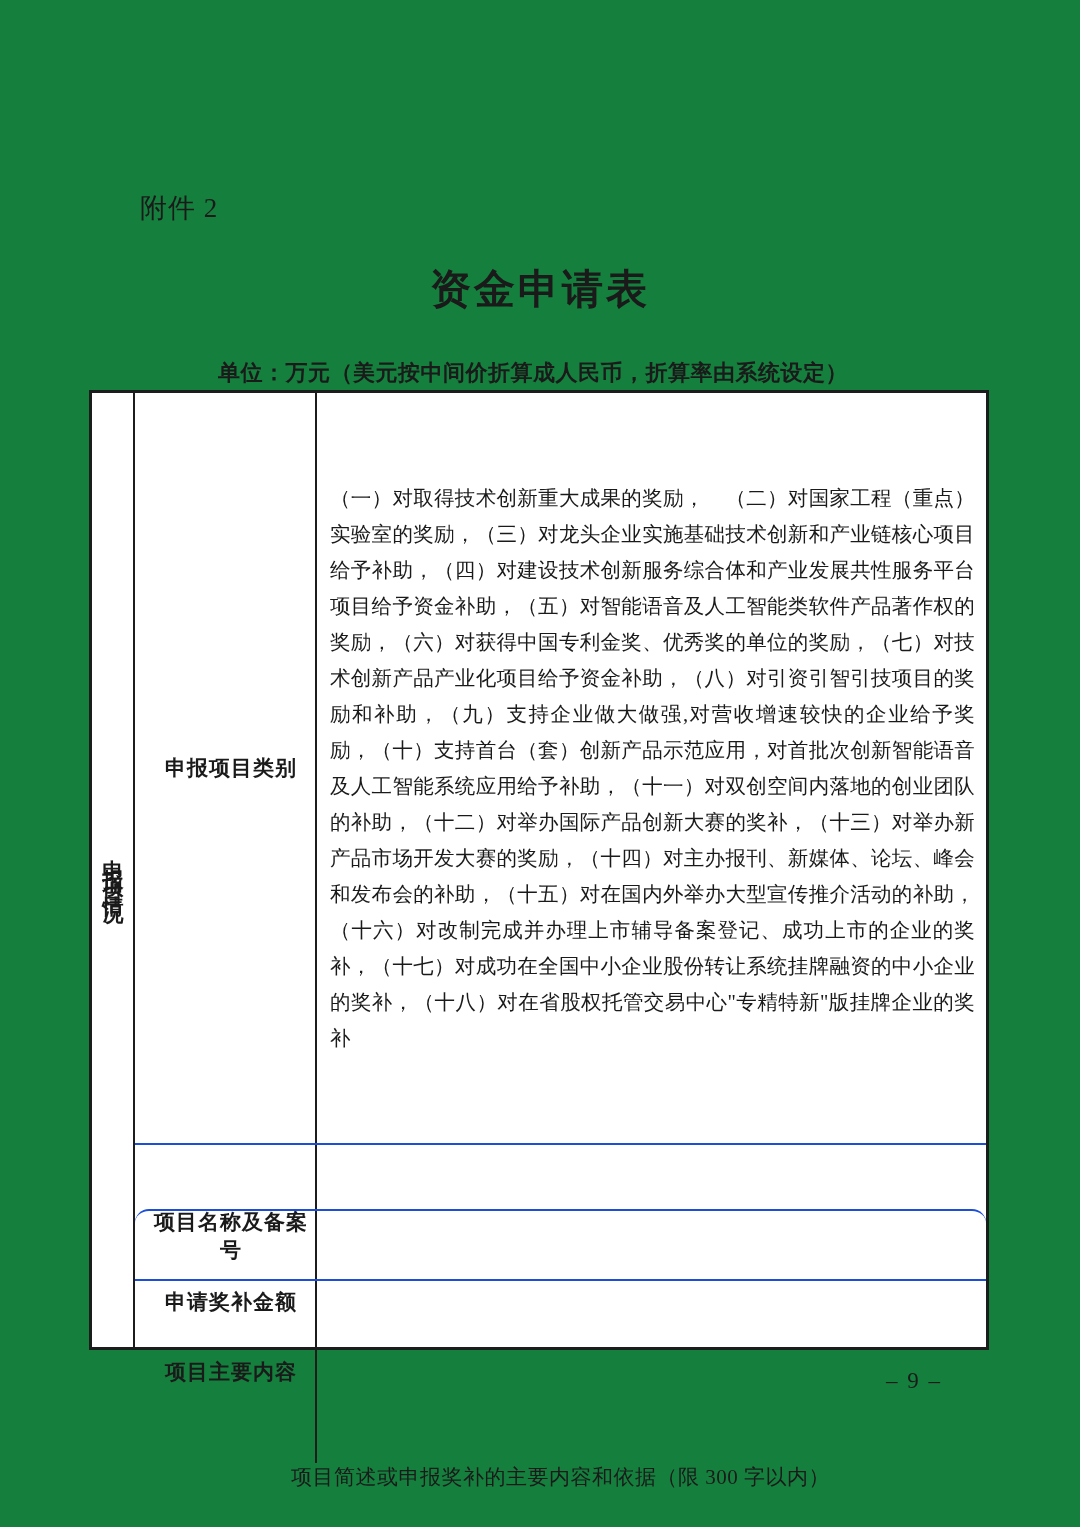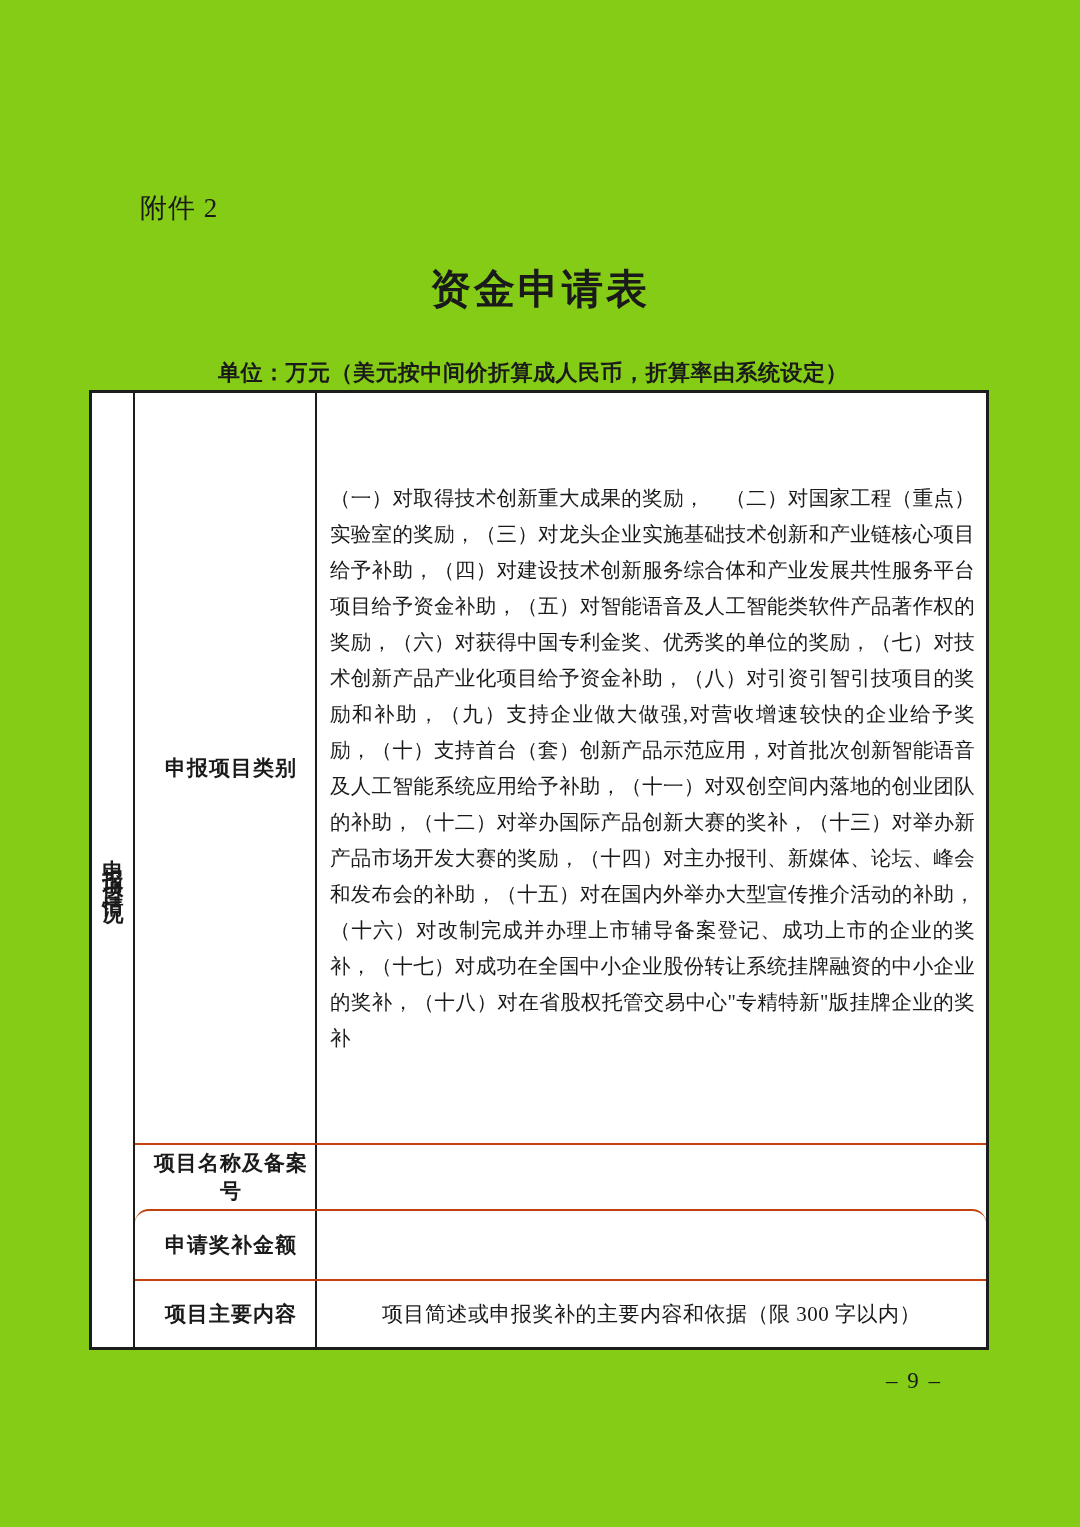--- a/index.html
+++ b/index.html
@@ -1,21 +1,21 @@
 <!DOCTYPE html>
 <html><head>
 <meta charset="utf-8">
 <style>
   * { margin: 0; padding: 0; box-sizing: border-box; }
   html, body { background: #ffffff; }
   .page {
     position: relative;
     width: 1080px;
     height: 1527px;
-    background: #84cc16;
+    background: #15803d;
     color: #1a1a1a;
     font-family: "Liberation Serif", serif;
     overflow: hidden;
   }
   .attachment {
     position: absolute;
     left: 140px;
     top: 190px;
     font-size: 27px;
     font-weight: normal;
@@ -64,21 +64,21 @@
     letter-spacing: 9px;
     line-height: 1;
   }
   .main-col {
     flex: 1;
     display: flex;
     flex-direction: column;
     min-width: 0;
   }
   .trow { display: flex; min-height: 0; }
-  .trow + .trow { border-top: 2px solid #c2410c; }
+  .trow + .trow { border-top: 2px solid #1d4ed8; flex-direction: column; }
   .tlabel {
     width: 182px;
     flex: 0 0 182px;
     border-right: 2px solid #1c1c1c;
     display: flex;
     align-items: center;
     justify-content: center;
     font-size: 21px;
     font-weight: bold;
     text-align: center;

